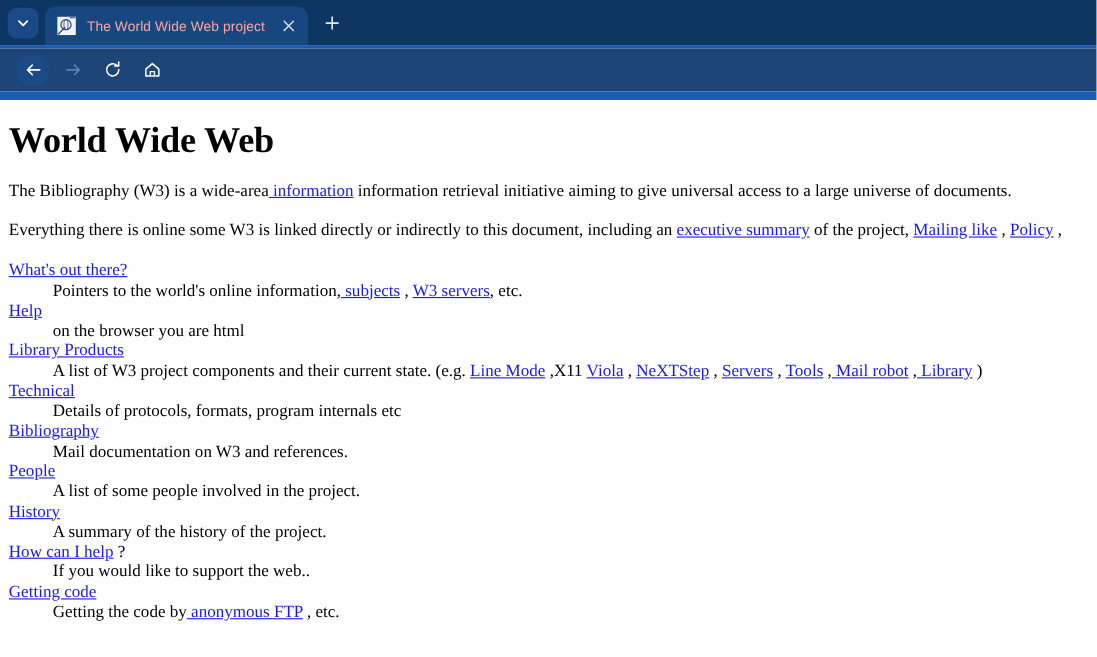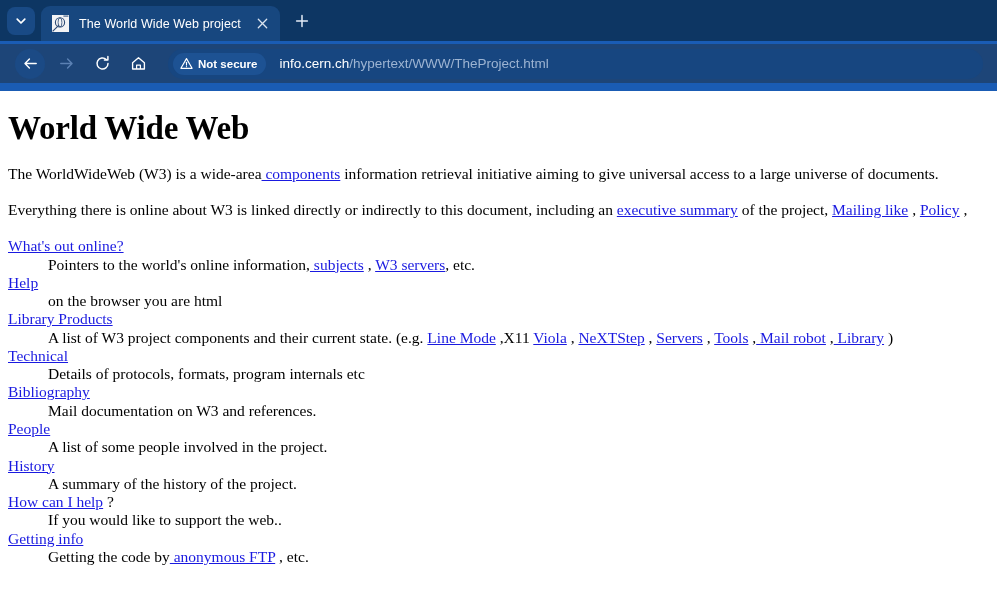--- a/index.html
+++ b/index.html
@@ -61,21 +61,21 @@
 
   .tab-favicon {
     width: 17px;
     height: 17px;
     flex: 0 0 auto;
     margin-right: 10px;
   }
   .tab-favicon svg { display: block; }
 
   .tab-title {
-    color: #ffffff;
+    color: #fca5a5;
     font-size: 12.5px;
     font-family: "Liberation Sans", sans-serif;
     white-space: nowrap;
     overflow: hidden;
     text-overflow: ellipsis;
     flex: 1 1 auto;
     letter-spacing: 0.1px;
   }
 
   .tab-close {
@@ -311,63 +311,48 @@
 
     <div class="nav-button">
       <span>
         <svg width="17" height="17" viewBox="0 0 17 17">
           <path d="M2.6 7.8 L8.5 2.8 L14.4 7.8 V14 H2.6 Z" stroke="#ffffff" stroke-width="1.35" fill="none" stroke-linejoin="round"></path>
           <path d="M6.6 14 V10.1 H10.4 V14" stroke="#ffffff" stroke-width="1.2" fill="none" stroke-linejoin="round"></path>
         </svg>
       </span>
     </div>
 
-    <div id="omnibox">
-      <div id="security-chip">
-        <span>
-          <svg width="13" height="13" viewBox="0 0 13 13">
-            <path d="M6.5 1.6 L12.1 11.3 H0.9 Z" stroke="#ffffff" stroke-width="1.15" fill="none" stroke-linejoin="round"></path>
-            <path d="M6.5 5.2 V8.1" stroke="#ffffff" stroke-width="1.1" stroke-linecap="round"></path>
-            <circle cx="6.5" cy="9.7" r="0.6" fill="#ffffff"></circle>
-          </svg>
-        </span>
-        <span id="security-label">Not secure</span>
-      </div>
-      <div id="url-text">
-        <span id="url-host">info.cern.ch</span><span id="url-path">/hypertext/WWW/TheProject.html</span>
-      </div>
-    </div>
   </div>
 
   <div id="toolbar-divider-bottom"></div>
 
   <div id="page-viewport">
     <div id="page-content">
 
       <h1 id="page-title">World Wide Web</h1>
 
-      <p class="para"><span>The WorldWideWeb (W3) is a wide-area</span><a class="wwwlink" href="#"> components</a><span> information retrieval initiative aiming to give universal access to a large universe of documents.</span></p>
-      <p class="para"><span>Everything there is online about W3 is linked directly or indirectly to this document, including an </span><a class="wwwlink" href="#">executive summary</a><span> of the project, </span><a class="wwwlink" href="#">Mailing like</a><span> , </span><a class="wwwlink" href="#">Policy</a><span> ,</span></p>
+      <p class="para"><span>The Bibliography (W3) is a wide-area</span><a class="wwwlink" href="#"> information</a><span> information retrieval initiative aiming to give universal access to a large universe of documents.</span></p>
+      <p class="para"><span>Everything there is online some W3 is linked directly or indirectly to this document, including an </span><a class="wwwlink" href="#">executive summary</a><span> of the project, </span><a class="wwwlink" href="#">Mailing like</a><span> , </span><a class="wwwlink" href="#">Policy</a><span> ,</span></p>
 
       <div id="dl-list">
-          <div class="dt-row"><a class="wwwlink" href="#">What's out online?</a></div>
+          <div class="dt-row"><a class="wwwlink" href="#">What's out there?</a></div>
           <div class="dd-row"><span>Pointers to the world's online information,</span><a class="wwwlink" href="#"> subjects</a><span> , </span><a class="wwwlink" href="#">W3 servers</a><span>, etc.</span></div>
           <div class="dt-row"><a class="wwwlink" href="#">Help</a></div>
           <div class="dd-row"><span>on the browser you are html</span></div>
           <div class="dt-row"><a class="wwwlink" href="#">Library Products</a></div>
           <div class="dd-row"><span>A list of W3 project components and their current state. (e.g. </span><a class="wwwlink" href="#">Line Mode</a><span> ,X11 </span><a class="wwwlink" href="#">Viola</a><span> , </span><a class="wwwlink" href="#">NeXTStep</a><span> , </span><a class="wwwlink" href="#">Servers</a><span> , </span><a class="wwwlink" href="#">Tools</a><span> ,</span><a class="wwwlink" href="#"> Mail robot</a><span> ,</span><a class="wwwlink" href="#"> Library</a><span> )</span></div>
           <div class="dt-row"><a class="wwwlink" href="#">Technical</a></div>
           <div class="dd-row"><span>Details of protocols, formats, program internals etc</span></div>
           <div class="dt-row"><a class="wwwlink" href="#">Bibliography</a></div>
           <div class="dd-row"><span>Mail documentation on W3 and references.</span></div>
           <div class="dt-row"><a class="wwwlink" href="#">People</a></div>
           <div class="dd-row"><span>A list of some people involved in the project.</span></div>
           <div class="dt-row"><a class="wwwlink" href="#">History</a></div>
           <div class="dd-row"><span>A summary of the history of the project.</span></div>
           <div class="dt-row"><a class="wwwlink" href="#">How can I help</a><span> ?</span></div>
           <div class="dd-row"><span>If you would like to support the web..</span></div>
-          <div class="dt-row"><a class="wwwlink" href="#">Getting info</a></div>
+          <div class="dt-row"><a class="wwwlink" href="#">Getting code</a></div>
           <div class="dd-row"><span>Getting the code by</span><a class="wwwlink" href="#"> anonymous FTP</a><span> , etc.</span></div>
         </div>
 
     </div>
   </div>
 </div>
 
 </body></html>

